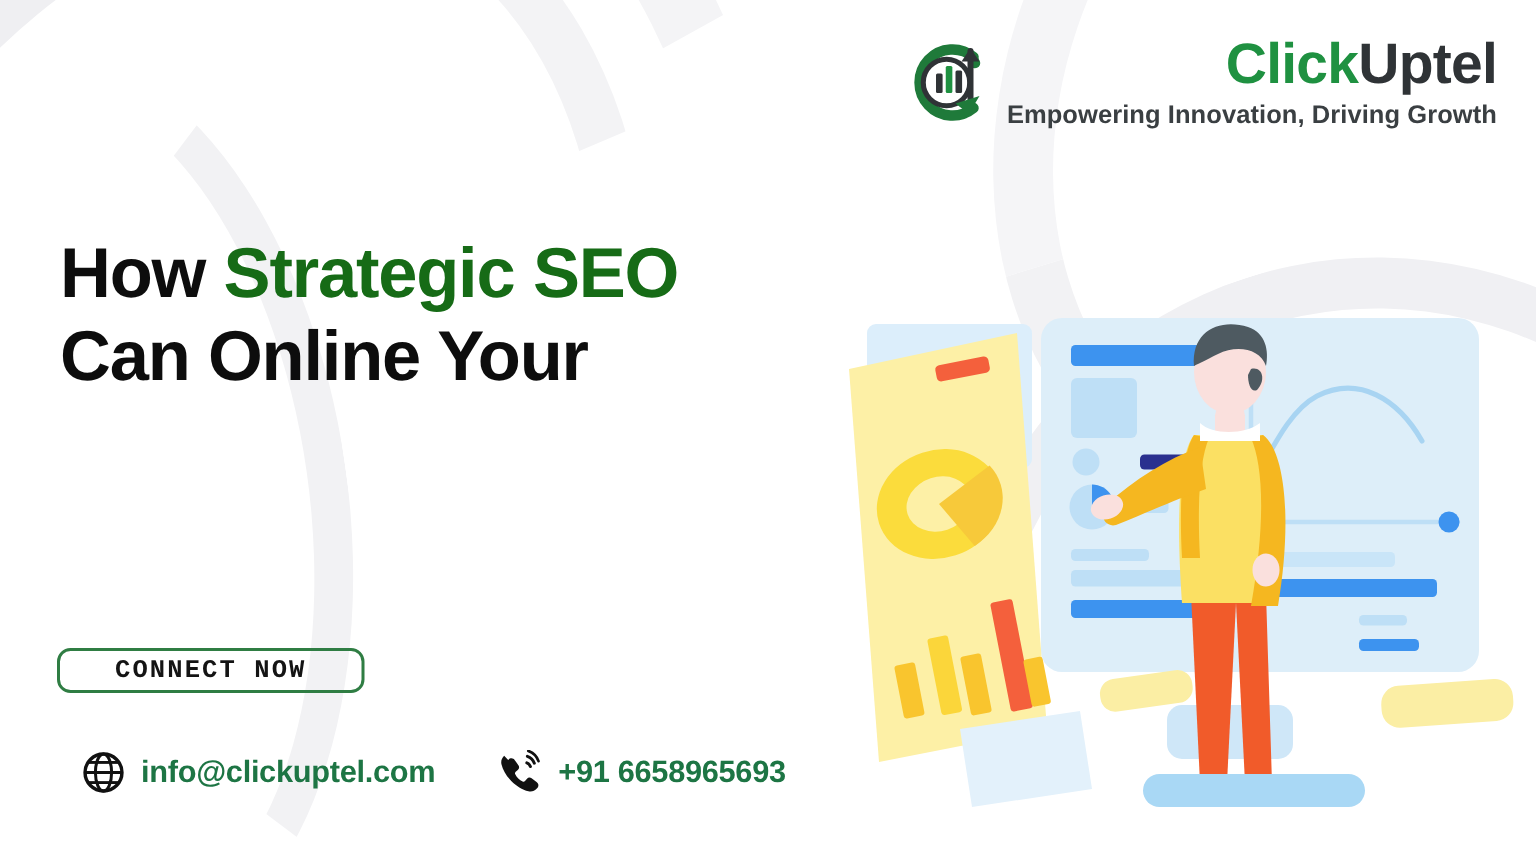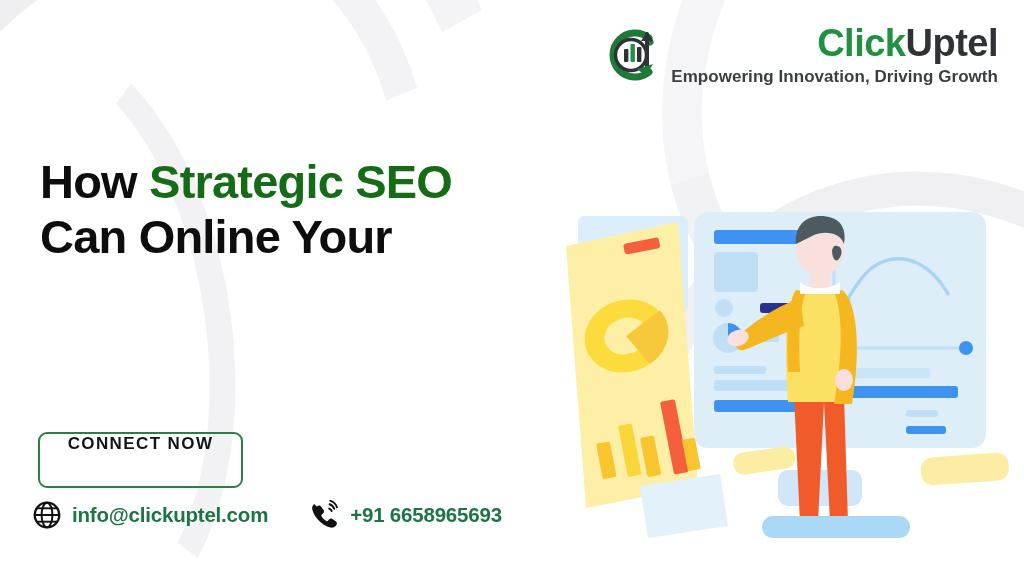--- a/index.html
+++ b/index.html
@@ -128,40 +128,42 @@
     margin: 4px;
   }
   .hl-green { color: #166b16; }
 
   
   .cta {
     position: absolute;
     left: 38px;
     top: 432px;
     width: 205px;
-    height: 56px;
+    height: 30px;
     border: 2px solid #2f7d43;
     border-radius: 9px;
     background: transparent;
     display: flex;
+    align-items: center;
     justify-content: center;
     cursor: pointer;
     padding: 0;
+    font-family: Liberation Mono, monospace;
   }
   .cta-label {
     font-size: 17px;
     font-weight: bold;
     color: #141414;
     letter-spacing: 1.4px;
   }
 
   
   .contact-row {
     position: absolute;
-    left: 32px;
+    left: 54px;
     top: 500px;
     display: flex;
     align-items: flex-start;
     gap: 13px;
   }
   .contact-item {
     display: flex;
     align-items: center;
     gap: 10px;
   }

